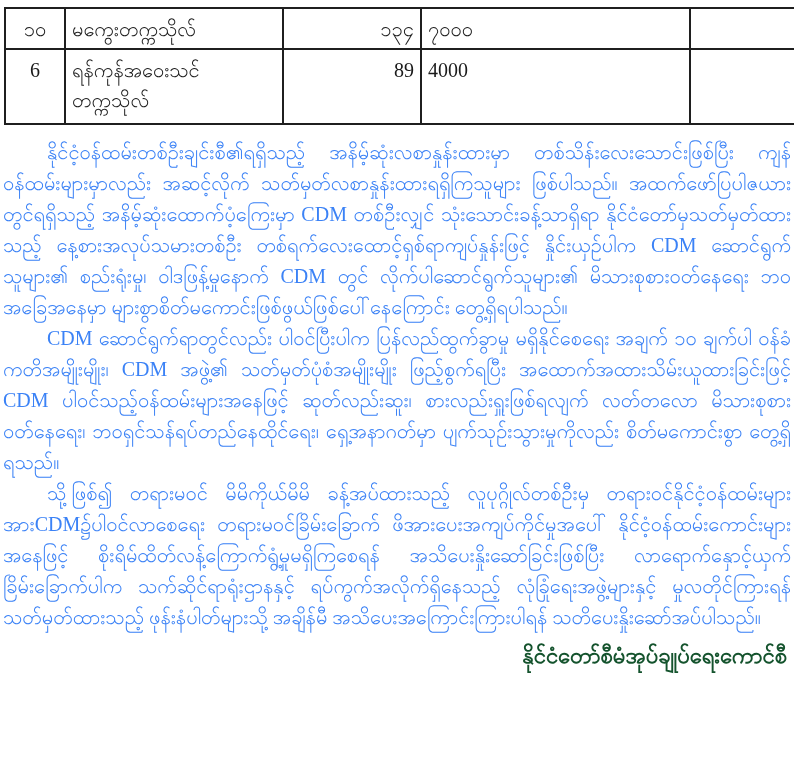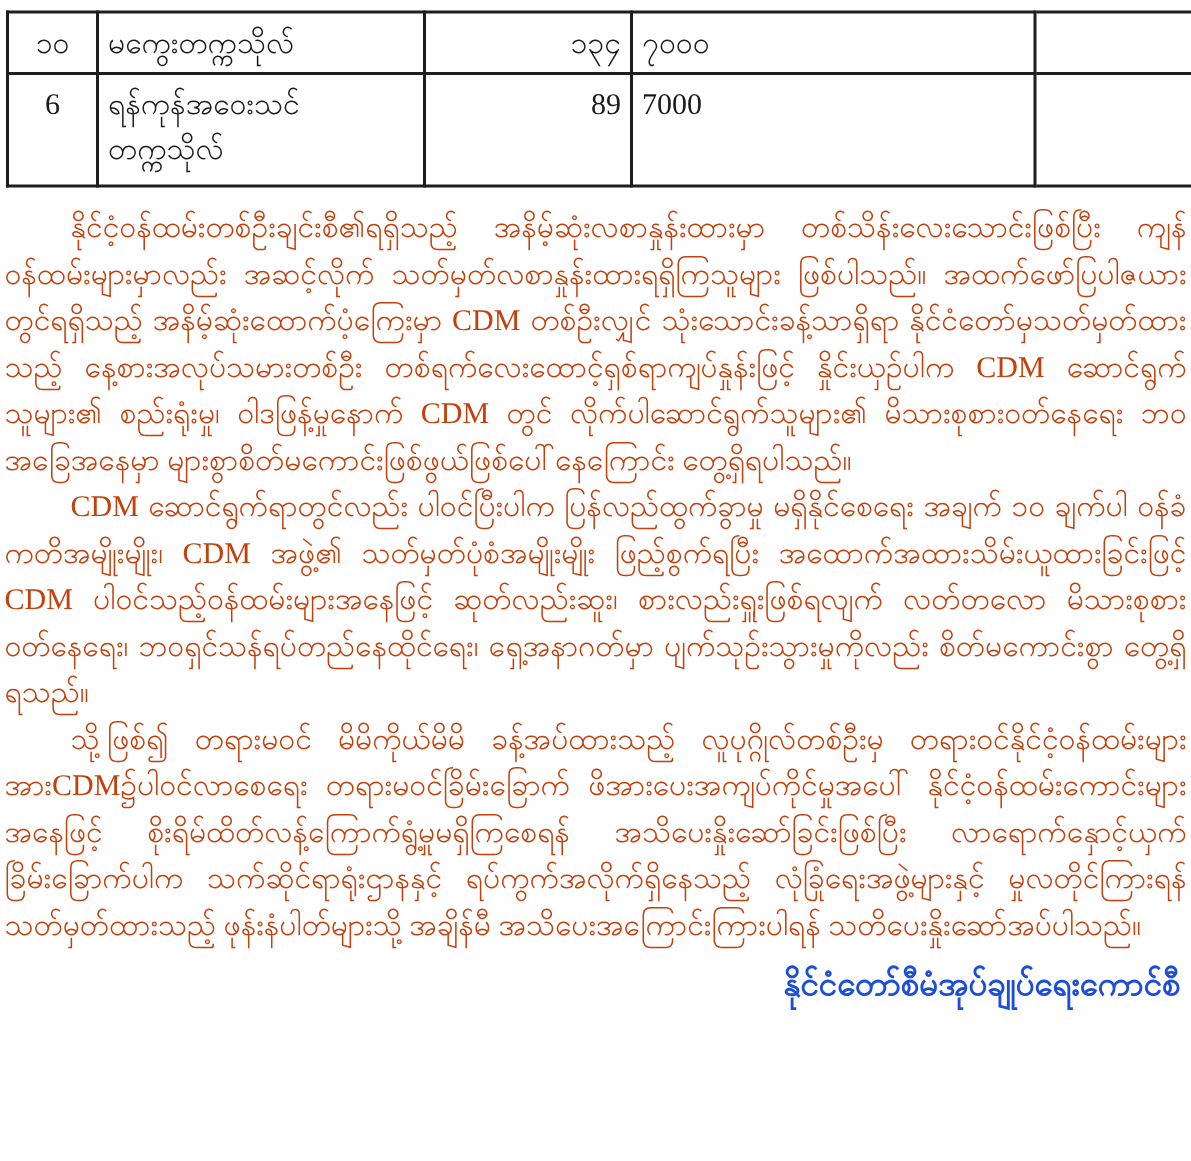--- a/index.html
+++ b/index.html
@@ -38,56 +38,56 @@
   td.c-amount { width: 255px; text-align: left; padding-right: 14px; }
   td.c-remark { width: 95px; }
   tr.row-1 td { height: 28px; }
   tr.row-2 td { height: 64px; }
   
   .bodytext {
     margin: 12px 3px 0 3px;
     font-size: 20px;
     line-height: 31px;
     text-align: justify;
-    color: #c2410c;
+    color: #3b82f6;
   }
   .bodytext p {
     margin: 0;
     padding: 0;
     text-indent: 44px;
   }
   
   .signature {
     margin: 6px 7px 0 0;
     text-align: right;
     font-weight: bold;
     font-size: 22px;
     line-height: 34px;
-    color: #1d4ed8;
+    color: #14532d;
   }
 </style>
 </head>
 <body>
 
 <div class="page">
 
   <table class="support-table">
     <tbody>
         <tr class="row-1">
       <td class="c-no">၁၀</td>
       <td class="c-name">မကွေးတက္ကသိုလ်</td>
       <td class="c-count">၁၃၄</td>
       <td class="c-amount">၇၀၀၀</td>
       <td class="c-remark"></td>
     </tr>
     <tr class="row-2">
       <td class="c-no">6</td>
       <td class="c-name">ရန်ကုန်အဝေးသင် တက္ကသိုလ်</td>
       <td class="c-count">89</td>
-      <td class="c-amount">7000</td>
+      <td class="c-amount">4000</td>
       <td class="c-remark"></td>
     </tr>
   </tbody>
     </table>
 
   <div class="bodytext">
     <p>နိုင်ငံ့ဝန်ထမ်းတစ်ဦးချင်းစီ၏ရရှိသည့် အနိမ့်ဆုံးလစာနှုန်းထားမှာ တစ်သိန်းလေးသောင်းဖြစ်ပြီး ကျန်ဝန်ထမ်းများမှာလည်း အဆင့်လိုက် သတ်မှတ်လစာနှုန်းထားရရှိကြသူများ ဖြစ်ပါသည်။ အထက်ဖော်ပြပါဇယားတွင်ရရှိသည့် အနိမ့်ဆုံးထောက်ပံ့ကြေးမှာ CDM တစ်ဦးလျှင် သုံးသောင်းခန့်သာရှိရာ နိုင်ငံတော်မှသတ်မှတ်ထားသည့် နေ့စားအလုပ်သမားတစ်ဦး တစ်ရက်လေးထောင့်ရှစ်ရာကျပ်နှုန်းဖြင့် နှိုင်းယှဉ်ပါက CDM ဆောင်ရွက်သူများ၏ စည်းရုံးမှု၊ ဝါဒဖြန့်မှုနောက် CDM တွင် လိုက်ပါဆောင်ရွက်သူများ၏ မိသားစုစားဝတ်နေရေး ဘဝအခြေအနေမှာ များစွာစိတ်မကောင်းဖြစ်ဖွယ်ဖြစ်ပေါ်နေကြောင်း တွေ့ရှိရပါသည်။</p>
     <p>CDM ဆောင်ရွက်ရာတွင်လည်း ပါဝင်ပြီးပါက ပြန်လည်ထွက်ခွာမှု မရှိနိုင်စေရေး အချက် ၁၀ ချက်ပါ ဝန်ခံကတိအမျိုးမျိုး၊ CDM အဖွဲ့၏ သတ်မှတ်ပုံစံအမျိုးမျိုး ဖြည့်စွက်ရပြီး အထောက်အထားသိမ်းယူထားခြင်းဖြင့် CDM ပါဝင်သည့်ဝန်ထမ်းများအနေဖြင့် ဆုတ်လည်းဆူး၊ စားလည်းရှူးဖြစ်ရလျက် လတ်တလော မိသားစုစားဝတ်နေရေး၊ ဘဝရှင်သန်ရပ်တည်နေထိုင်ရေး၊ ရှေ့အနာဂတ်မှာ ပျက်သုဉ်းသွားမှုကိုလည်း စိတ်မကောင်းစွာ တွေ့ရှိရသည်။</p>
     <p>သို့ဖြစ်၍ တရားမဝင် မိမိကိုယ်မိမိ ခန့်အပ်ထားသည့် လူပုဂ္ဂိုလ်တစ်ဦးမှ တရားဝင်နိုင်ငံ့ဝန်ထမ်းများအားCDM၌ပါဝင်လာစေရေး တရားမဝင်ခြိမ်းခြောက် ဖိအားပေးအကျပ်ကိုင်မှုအပေါ် နိုင်ငံ့ဝန်ထမ်းကောင်းများအနေဖြင့် စိုးရိမ်ထိတ်လန့်ကြောက်ရွံ့မှုမရှိကြစေရန် အသိပေးနှိုးဆော်ခြင်းဖြစ်ပြီး လာရောက်နှောင့်ယှက်ခြိမ်းခြောက်ပါက သက်ဆိုင်ရာရုံးဌာနနှင့် ရပ်ကွက်အလိုက်ရှိနေသည့် လုံခြုံရေးအဖွဲ့များနှင့် မှုလတိုင်ကြားရန် သတ်မှတ်ထားသည့် ဖုန်းနံပါတ်များသို့ အချိန်မီ အသိပေးအကြောင်းကြားပါရန် သတိပေးနှိုးဆော်အပ်ပါသည်။</p>
   </div>

